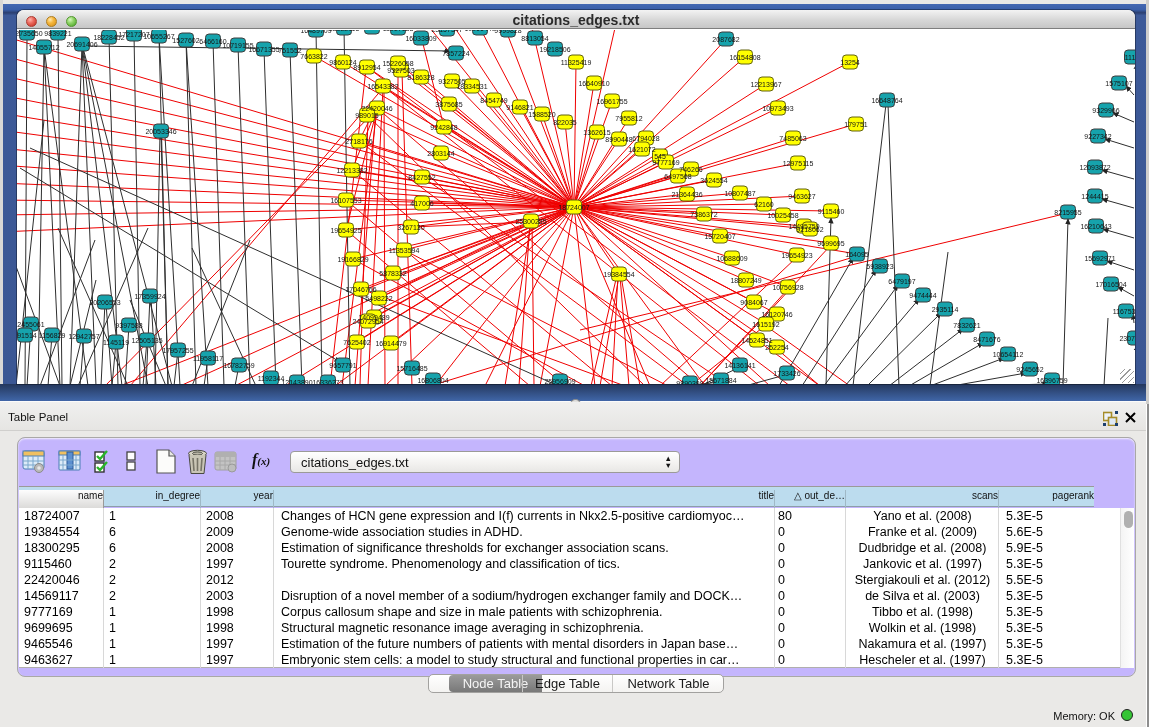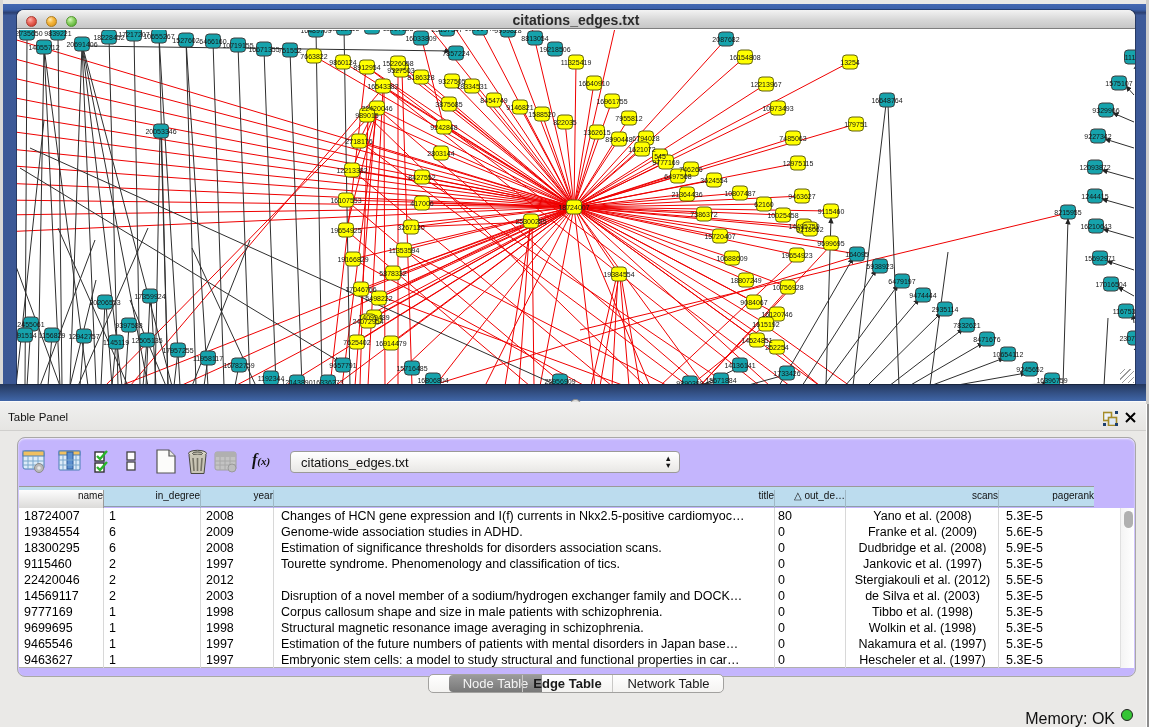--- a/index.html
+++ b/index.html
@@ -58,23 +58,23 @@
 .c5 { left:827px; width:153px; text-align:center; }
 .c6 { left:987px; width:92px; }
 #vlines { position:absolute; left:1px; top:70px; width:1075px; height:160px; pointer-events:none; }
 #vlines div { position:absolute; top:0; width:1px; height:160px; background:#d8d8d8; }
 #sbar { position:absolute; left:1102px; top:70px; width:14px; height:160px; background:linear-gradient(90deg,#f4f4f4,#fff); border-left:1px solid #e0e0e0;}
 #sthumb { position:absolute; left:3px; top:3px; width:9px; height:17px; border-radius:5px; background:#b0b0b0; }
 #tabs { position:absolute; left:428px; top:674px; width:296px; height:19px; border:1px solid #a2a19f; border-radius:5px;
   background:linear-gradient(#ffffff,#f4f3f1); font-size:13px; }
 #tabs .seg { position:absolute; top:0; height:100%; text-align:center; padding-top:1px; color:#1a1a1a; }
 #seg1 { left:0; width:93px; background:linear-gradient(#9b9b9b,#787878); color:#f5f5f5 !important; border-radius:4px 0 0 4px;margin-left:20px; }
-#seg2 { left:93px; width:90px; border-left:1px solid #c9c8c6;font-weight:bold; }
+#seg2 { left:93px; width:90px; border-left:1px solid #c9c8c6; }
 #seg3 { left:183px; width:112px; border-left:1px solid #c9c8c6; }
-#mem { position:absolute; right:34px; top:710px; font-size:16px; color:#111; }
+#mem { position:absolute; right:34px; top:710px; font-size:11px; color:#111; }
 #memdot { position:absolute; left:1121px; top:709px; width:12px; height:12px; border-radius:50%; background:#35c535; border:1px solid #222; }
 .ticon { position:absolute; top:11px; }
 </style></head>
 <body>
 <div id="stage">
  <div id="desk"></div>
  <div id="band"></div>
  <div id="bandline"></div>
  <div id="lstrip"></div>
  <div id="rstrip"></div>
@@ -715,21 +715,21 @@
           <span class="c2">2009</span>
           <span class="c3">Genome-wide association studies in ADHD.</span>
           <span class="c4">0</span>
           <span class="c5">Franke et al. (2009)</span>
           <span class="c6">5.6E-5</span>
         </div>
 <div class="tr">
           <span class="c0">18300295</span>
           <span class="c1">6</span>
           <span class="c2">2008</span>
-          <span class="c3">Estimation of significance thresholds for disorders association scans.</span>
+          <span class="c3">Estimation of significance thresholds for exchanger association scans.</span>
           <span class="c4">0</span>
           <span class="c5">Dudbridge et al. (2008)</span>
           <span class="c6">5.9E-5</span>
         </div>
 <div class="tr">
           <span class="c0">9115460</span>
           <span class="c1">2</span>
           <span class="c2">1997</span>
           <span class="c3">Tourette syndrome. Phenomenology and classification of tics.</span>
           <span class="c4">0</span>

